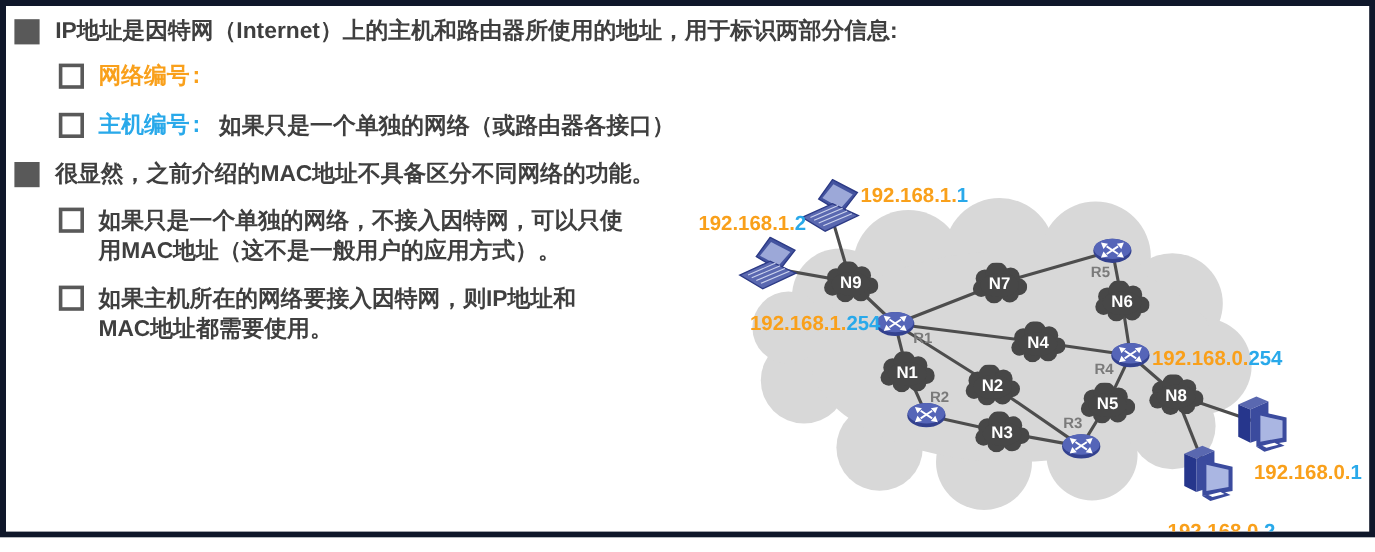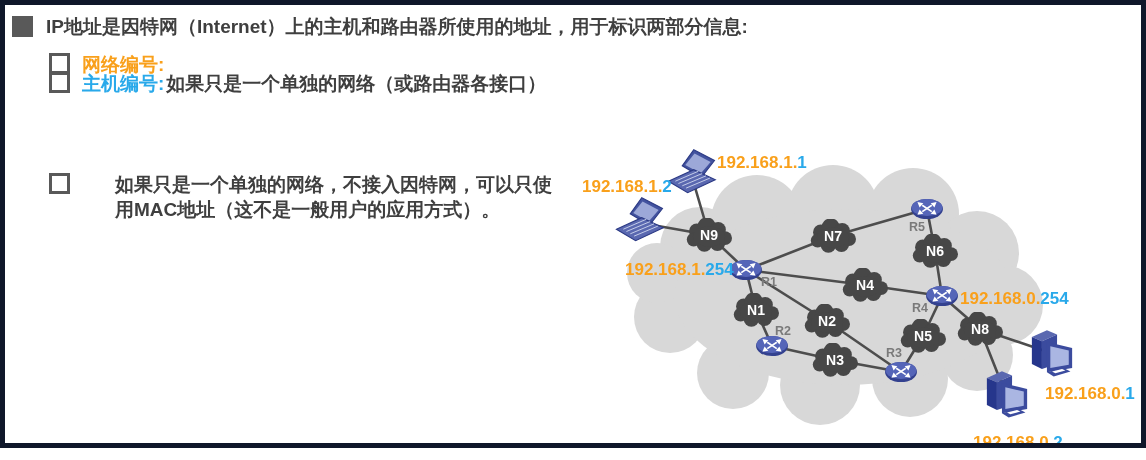--- a/index.html
+++ b/index.html
@@ -6,24 +6,24 @@
   .stage{
     position:relative;width:1146px;height:448px;background:#ffffff;
     font-family:"Liberation Sans","DejaVu Sans",sans-serif;
     overflow:hidden;border:5px solid #0f172a;box-sizing:border-box;
   }
   
   .item{position:absolute;display:flex;align-items:flex-start;
         color:#3F3F3F;font-weight:bold;font-size:19px;line-height:25px;}
   .sq1{width:21px;height:21px;background:#595959;flex:none;margin:2px 13px 0 0;}
   .sq2{width:15px;height:15px;background:#fff;border:3px solid #595959;flex:none;margin:1px 12px 0 0;}
-  .lbl{margin-right:2px;white-space:nowrap;}
+  .lbl{margin-right:13px;white-space:nowrap;font-family:Liberation Mono, monospace;}
   .orange{color:#F9A01B;}
   .blue{color:#29A9EA;}
-  .wrap .t{white-space:pre-line;margin-left:33px;}
+  .wrap .t{white-space:pre-line;}
   
   .diagram{position:absolute;left:0;top:0;width:1146px;height:460px;}
   .nlabel{fill:#ffffff;font-size:14px;font-weight:bold;text-anchor:middle;}
   .rlabel{fill:#7a7a7a;font-size:12.5px;font-weight:bold;}
   .iplabel{font-size:17px;font-weight:bold;}
   .link{stroke:#4d4d4d;stroke-width:2.6;stroke-linecap:round;}
 </style>
 </head>
 <body>
 
@@ -32,33 +32,42 @@
   <div class="item" style="left:7px;top:9px;width:820px">
     <span class="sq1"></span>
     <span class="t">IP地址是因特网（Internet）上的主机和路由器所使用的地址，用于标识两部分信息:</span>
   </div>
 
   <div class="item" style="left:44px;top:47px">
     <span class="sq2"></span>
     <span class="lbl orange">网络编号:</span>
   </div>
 
-  <div class="item" style="left:44px;top:66px">
+  <div class="item" style="left:44px;top:88px">
     <span class="sq2"></span>
     <span class="lbl blue">主机编号:</span>
     <span class="t">如果只是一个单独的网络（或路由器各接口）</span>
   </div>
 
+  <div class="item" style="left:7px;top:128px;width:620px">
+    <span class="sq1"></span>
+    <span class="t">很显然，之前介绍的MAC地址不具备区分不同网络的功能。</span>
+  </div>
 
   <div class="item wrap" style="left:44px;top:167px">
     <span class="sq2"></span>
     <span class="t">如果只是一个单独的网络，不接入因特网，可以只使
 用MAC地址（这不是一般用户的应用方式）。</span>
   </div>
 
+  <div class="item wrap" style="left:44px;top:232px">
+    <span class="sq2"></span>
+    <span class="t">如果主机所在的网络要接入因特网，则IP地址和
+MAC地址都需要使用。</span>
+  </div>
 
   <svg class="diagram" viewBox="0 0 1146 460">
     <defs>
 
       <symbol id="ncloud" viewBox="0 0 60 44">
         <g fill="#474747">
           <circle cx="14" cy="17" r="10"></circle>
             <circle cx="27" cy="11" r="12"></circle>
           <circle cx="42" cy="15" r="10"></circle>
             <circle cx="51" cy="26" r="9"></circle>

